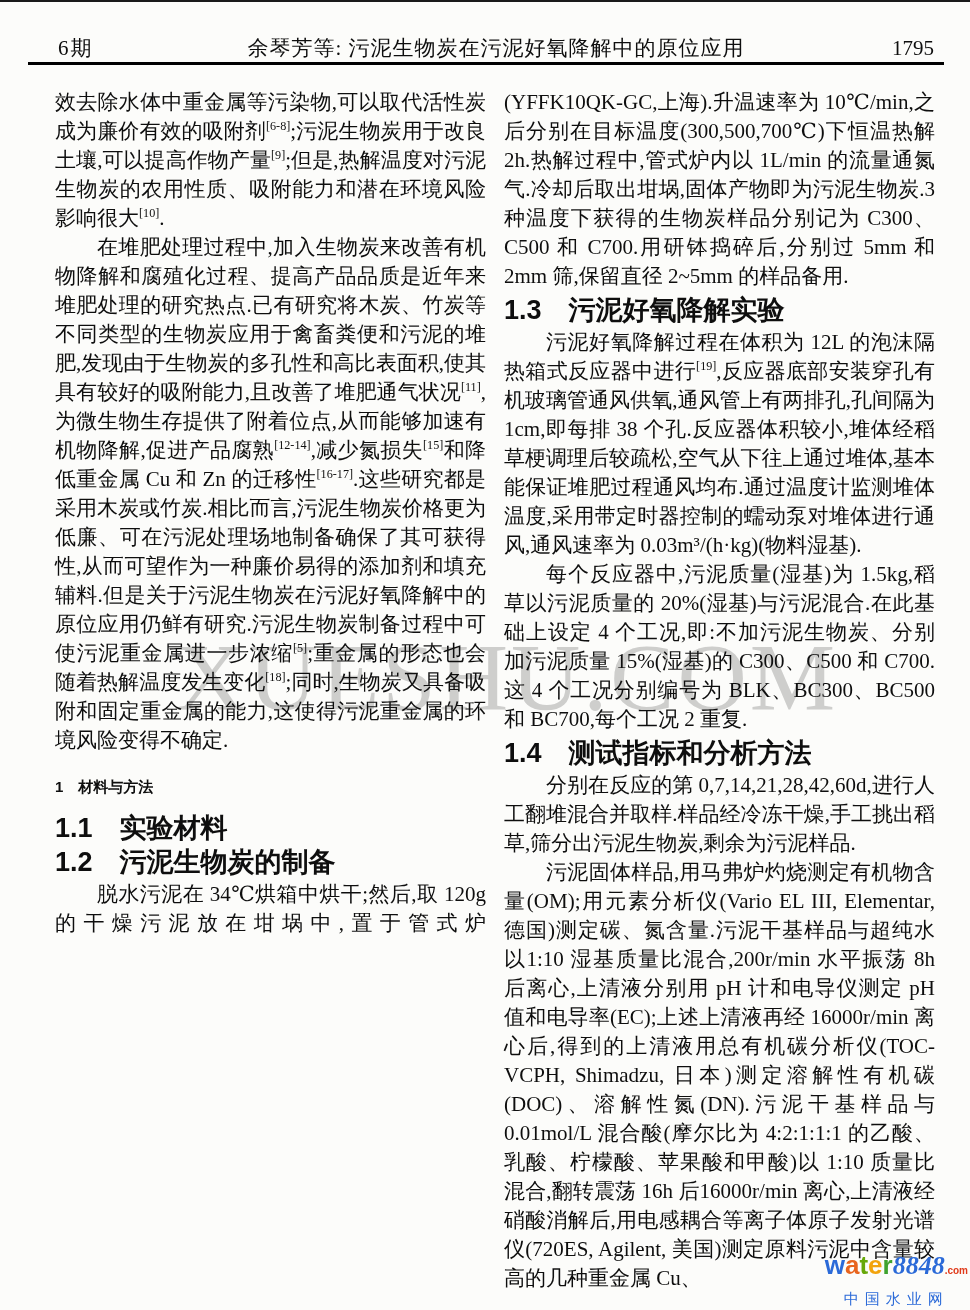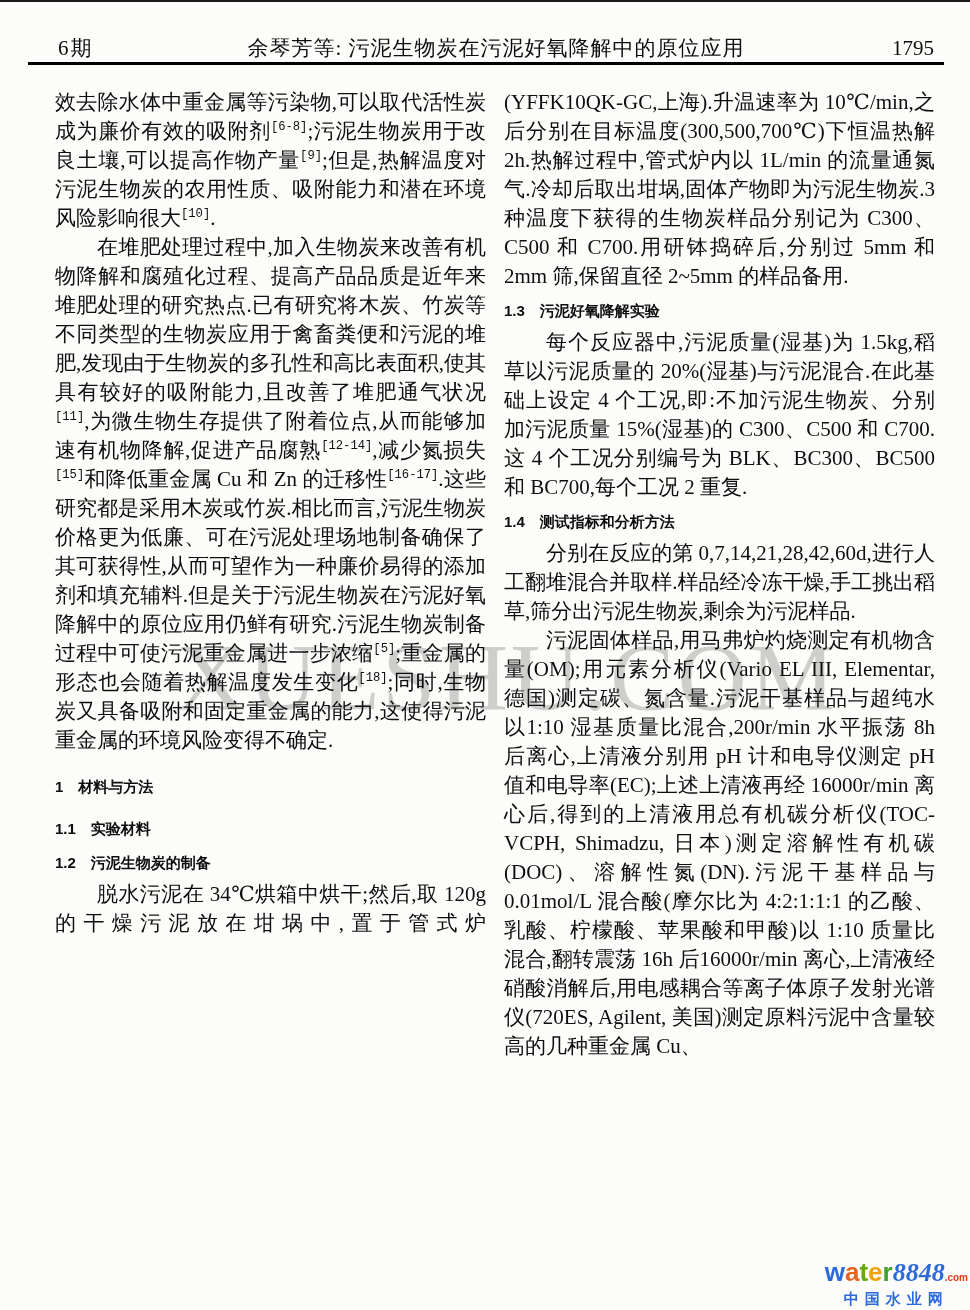--- a/index.html
+++ b/index.html
@@ -30,29 +30,29 @@
     display:flex; gap:18px; z-index:1;
   }
   .col {
     flex:1;
     font-size:21px; line-height:29px;
     text-align:justify;
   }
   .col p { margin:0; }
   .col p.indent { text-indent:2em; }
   .col p.jlast { text-align-last:justify; }
-  .col sup { font-size:0.58em; line-height:0; vertical-align:super;font-family:Liberation Mono, monospace; }
+  .col sup { font-size:0.58em; line-height:0; vertical-align:super; }
   .h1 {
     font-family:"Liberation Sans","DejaVu Sans",sans-serif;
     font-weight:bold; font-size:15px;
     margin:17px 0 13px;
   }
   .h2 {
     font-family:"Liberation Sans","DejaVu Sans",sans-serif;
-    font-weight:bold; font-size:15px;
+    font-weight:bold; font-size:27px;
     margin:5px 0 3px;
   }
   .watermark-center {
     position:absolute; left:176px; top:630px;
     font-size:96px; line-height:1;
     font-family:"Liberation Serif","DejaVu Serif",serif;
     color:rgba(110,110,110,0.32);
     letter-spacing:3px;
     z-index:0; white-space:nowrap;
     user-select:none;
@@ -63,22 +63,22 @@
     font-family:"Liberation Sans","DejaVu Sans",sans-serif;
     line-height:1;
   }
   .logo-top { font-size:26px; font-weight:bold; white-space:nowrap;text-align:center; }
   .logo-num {
     font-style:italic; font-weight:bold;
     font-family:"Liberation Serif","DejaVu Serif",serif;
   }
   .logo-com { font-size:10px; font-weight:bold; }
   .logo-sub {
-    font-size:15px; font-weight:bold;
-    letter-spacing:6px; margin-top:5px; white-space:nowrap;
+    font-size:15px; font-weight:normal;
+    letter-spacing:6px; margin-top:12px; white-space:nowrap;
   }
 </style>
 </head>
 <body>
 
 <div class="top-edge"></div>
 
 <div class="page">
 
   <div class="header">
@@ -96,20 +96,21 @@
         <p class="">效去除水体中重金属等污染物,可以取代活性炭成为廉价有效的吸附剂<sup>[6-8]</sup>;污泥生物炭用于改良土壤,可以提高作物产量<sup>[9]</sup>;但是,热解温度对污泥生物炭的农用性质、吸附能力和潜在环境风险影响很大<sup>[10]</sup>.</p>
         <p class="indent">在堆肥处理过程中,加入生物炭来改善有机物降解和腐殖化过程、提高产品品质是近年来堆肥处理的研究热点.已有研究将木炭、竹炭等不同类型的生物炭应用于禽畜粪便和污泥的堆肥,发现由于生物炭的多孔性和高比表面积,使其具有较好的吸附能力,且改善了堆肥通气状况<sup>[11]</sup>,为微生物生存提供了附着位点,从而能够加速有机物降解,促进产品腐熟<sup>[12-14]</sup>,减少氮损失<sup>[15]</sup>和降低重金属 Cu 和 Zn 的迁移性<sup>[16-17]</sup>.这些研究都是采用木炭或竹炭.相比而言,污泥生物炭价格更为低廉、可在污泥处理场地制备确保了其可获得性,从而可望作为一种廉价易得的添加剂和填充辅料.但是关于污泥生物炭在污泥好氧降解中的原位应用仍鲜有研究.污泥生物炭制备过程中可使污泥重金属进一步浓缩<sup>[5]</sup>;重金属的形态也会随着热解温度发生变化<sup>[18]</sup>;同时,生物炭又具备吸附和固定重金属的能力,这使得污泥重金属的环境风险变得不确定.</p>
         <div class="h1">1 材料与方法</div>
         <div class="h2">1.1 实验材料</div>
         <div class="h2">1.2 污泥生物炭的制备</div>
         <p class="indent jlast">脱水污泥在 34℃烘箱中烘干;然后,取 120g 的干燥污泥放在坩埚中,置于管式炉</p>
       </div>
     <div class="col" id="col-right">
         <p class="">(YFFK10QK-GC,上海).升温速率为 10℃/min,之后分别在目标温度(300,500,700℃)下恒温热解2h.热解过程中,管式炉内以 1L/min 的流量通氮气.冷却后取出坩埚,固体产物即为污泥生物炭.3种温度下获得的生物炭样品分别记为 C300、C500 和 C700.用研钵捣碎后,分别过 5mm 和2mm 筛,保留直径 2~5mm 的样品备用.</p>
         <div class="h2">1.3 污泥好氧降解实验</div>
+        <p class="indent">污泥好氧降解过程在体积为 12L 的泡沫隔热箱式反应器中进行<sup>[19]</sup>,反应器底部安装穿孔有机玻璃管通风供氧,通风管上有两排孔,孔间隔为1cm,即每排 38 个孔.反应器体积较小,堆体经稻草梗调理后较疏松,空气从下往上通过堆体,基本能保证堆肥过程通风均布.通过温度计监测堆体温度,采用带定时器控制的蠕动泵对堆体进行通风,通风速率为 0.03m³/(h·kg)(物料湿基).</p>
         <p class="indent">每个反应器中,污泥质量(湿基)为 1.5kg,稻草以污泥质量的 20%(湿基)与污泥混合.在此基础上设定 4 个工况,即:不加污泥生物炭、分别加污泥质量 15%(湿基)的 C300、C500 和 C700.这 4 个工况分别编号为 BLK、BC300、BC500 和 BC700,每个工况 2 重复.</p>
         <div class="h2">1.4 测试指标和分析方法</div>
         <p class="indent">分别在反应的第 0,7,14,21,28,42,60d,进行人工翻堆混合并取样.样品经冷冻干燥,手工挑出稻草,筛分出污泥生物炭,剩余为污泥样品.</p>
         <p class="indent">污泥固体样品,用马弗炉灼烧测定有机物含量(OM);用元素分析仪(Vario EL III, Elementar, 德国)测定碳、氮含量.污泥干基样品与超纯水以1:10 湿基质量比混合,200r/min 水平振荡 8h 后离心,上清液分别用 pH 计和电导仪测定 pH 值和电导率(EC);上述上清液再经 16000r/min 离心后,得到的上清液用总有机碳分析仪(TOC-VCPH, Shimadzu, 日本)测定溶解性有机碳(DOC)、溶解性氮(DN).污泥干基样品与 0.01mol/L 混合酸(摩尔比为 4:2:1:1:1 的乙酸、乳酸、柠檬酸、苹果酸和甲酸)以 1:10 质量比混合,翻转震荡 16h 后16000r/min 离心,上清液经硝酸消解后,用电感耦合等离子体原子发射光谱仪(720ES, Agilent, 美国)测定原料污泥中含量较高的几种重金属 Cu、</p>
       </div>
   </div>
 
   <div class="logo">
     <div class="logo-top"><span id="logo-word"><span style="color: rgb(43, 106, 216);">w</span><span style="color: rgb(232, 100, 30);">a</span><span style="color: rgb(103, 168, 10);">t</span><span style="color: rgb(242, 163, 12);">e</span><span style="color: rgb(63, 163, 46);">r</span></span><span class="logo-num" id="logo-num" style="color: rgb(43, 106, 216);">8848</span><span class="logo-com" id="logo-com" style="color: rgb(224, 58, 26);">.com</span></div>
     <div class="logo-sub" id="logo-sub" style="color: rgb(43, 106, 216);">中国水业网</div>

